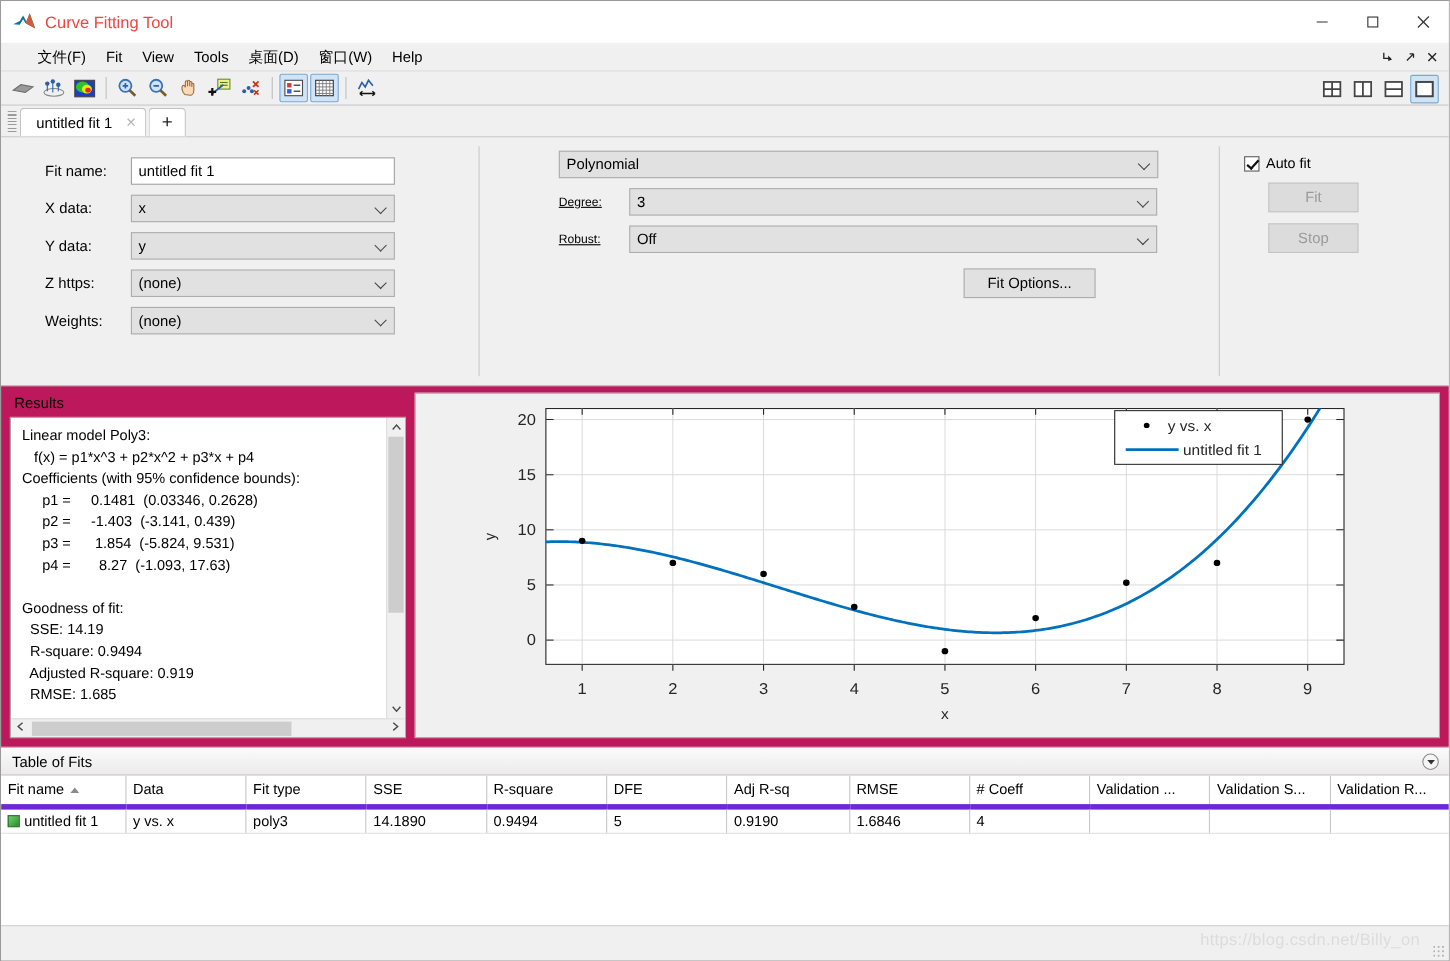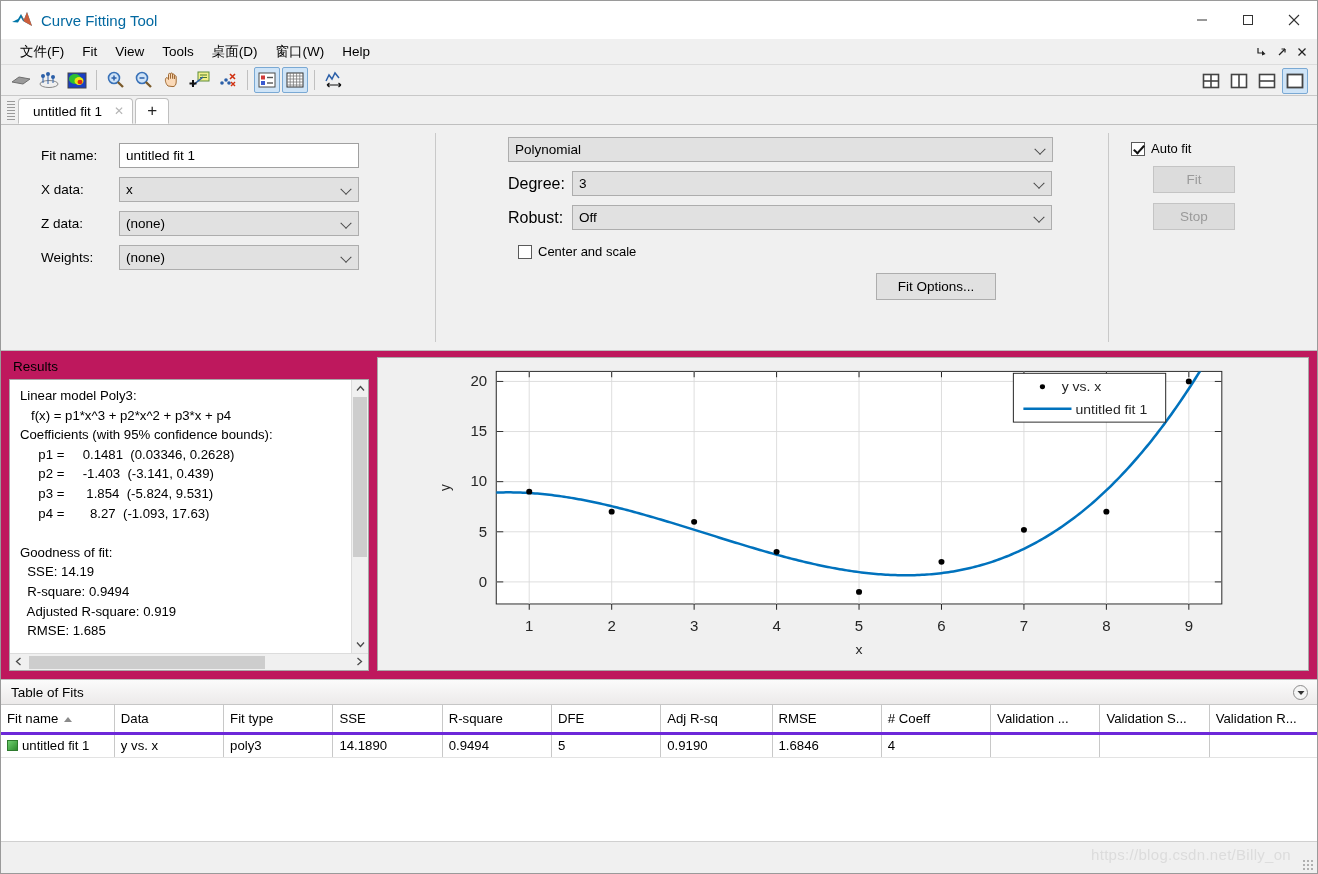--- a/index.html
+++ b/index.html
@@ -23,33 +23,33 @@
 
   
   .titlebar {
     height:38px; flex:0 0 38px;
     background:#ffffff;
     display:flex; align-items:center;
     padding-left:10px;
     position:relative;
   }
   .title-icon { width:22px; height:20px; margin-right:8px; position:relative; flex:0 0 22px;}
-  .title-text { font-size:15px; color:#0369a1; }
+  .title-text { font-size:15px; color:#ef4444; }
   .winbtns { position:absolute; right:0; top:0; height:38px; display:flex; }
   .winbtn {
     width:46px; height:38px; display:flex; align-items:center; justify-content:center;
     color:#333; font-size:14px;
   }
 
   
   .menubar {
     height:25px; flex:0 0 25px;
     background:#f0f0f0;
     display:flex; align-items:center;
-    padding-left:10px;
+    padding-left:24px;
     position:relative;
   }
   .menu-item {
     padding:2px 9px; font-size:13.5px; color:#000; white-space:nowrap;
   }
   .dockbtns { position:absolute; right:6px; top:0; height:25px; display:flex; align-items:center; gap:2px;}
   .dockbtn { width:18px; height:20px; display:flex; align-items:center; justify-content:center; color:#1a1a1a; font-size:12px;}
 
   
   .toolbar {
@@ -114,21 +114,21 @@
     width:240px; height:25px; background:#e1e1e1; border:1px solid #adadad;
     padding:0 6px; font-size:13.5px; display:flex; align-items:center; position:relative;
   }
   .fsel .chev { position:absolute; right:8px; top:50%; }
   .chev {
     width:8px; height:8px; border-right:1.4px solid #4a4a4a; border-bottom:1.4px solid #4a4a4a;
     transform:translateY(-60%) rotate(45deg); display:block;
   }
 
   .mrow { display:flex; align-items:center; margin-bottom:9px; }
-  .mlabel { width:64px; font-size:16px; }
+  .mlabel { width:64px; font-size:11px;text-decoration:underline; }
   .msel {
     height:25px; background:#e1e1e1; border:1px solid #adadad;
     padding:0 6px; font-size:13.5px; display:flex; align-items:center; position:relative;
   }
   .msel.wide { width:545px; }
   .msel.w2 { width:480px; }
 
   .checkrow { display:flex; align-items:center; gap:6px; margin:14px 0 0 10px;}
   .cbox { width:14px;height:14px;background:#fff;border:1px solid #5a5a5a; position:relative; flex:0 0 14px;}
   .cbox.checked:after {
@@ -175,21 +175,21 @@
     height:25px; flex:0 0 25px; background:linear-gradient(to bottom,#fbfbfb,#eceaea);
     display:flex; align-items:center; padding-left:10px; font-size:13.5px; position:relative;
     border-bottom:1px solid #c6c6c6;
   }
   .tof-menu { position:absolute; right:9px; top:5px; width:15px;height:15px;border:1px solid #8c8c8c;border-radius:50%;
      display:flex;align-items:center;justify-content:center;font-size:8px;color:#333;background:#f5f5f5;}
   .tof-body { flex:1; background:#fff; overflow:hidden; }
   table.fits { border-collapse:collapse; width:1318px; table-layout:fixed; }
   table.fits th {
     font-weight:normal; font-size:13.2px; text-align:left; padding:4px 6px;
-    background:#fff; border-right:1px solid #c8c8c8; border-bottom:3px solid #6d28d9;
+    background:#fff; border-right:1px solid #c8c8c8; border-bottom:5px solid #6d28d9;
     height:28px; white-space:nowrap; overflow:hidden;
   }
   table.fits td {
     font-size:13.2px; padding:3px 6px; border-right:1px solid #c8c8c8; border-bottom:1px solid #e3e3e3;
     height:24px; white-space:nowrap; overflow:hidden;
   }
   .sort-asc { display:inline-block; width:0;height:0;border-left:4px solid transparent;border-right:4px solid transparent;
      border-bottom:5px solid #8a8a8a; margin-left:6px; vertical-align:middle;}
   .swatch { display:inline-block; width:11px;height:11px;background:#3fa13f;
      border:1px solid #2d7a2d; margin-right:4px; vertical-align:-1px;
@@ -410,21 +410,28 @@
         <div class="ftext">untitled fit 1</div>
       </div>
       <div class="frow">
         <div class="flabel">X data:</div>
         <div class="fsel">
           <span>x</span>
           <i class="chev"></i>
         </div>
       </div>
       <div class="frow">
-        <div class="flabel">Z data:</div>
+        <div class="flabel">Y data:</div>
+        <div class="fsel">
+          <span>y</span>
+          <i class="chev"></i>
+        </div>
+      </div>
+      <div class="frow">
+        <div class="flabel">Z https:</div>
         <div class="fsel">
           <span>(none)</span>
           <i class="chev"></i>
         </div>
       </div>
       <div class="frow">
         <div class="flabel">Weights:</div>
         <div class="fsel">
           <span>(none)</span>
           <i class="chev"></i>
@@ -447,24 +454,20 @@
           <span>3</span>
           <i class="chev" style="position:absolute;right:8px;top:50%;"></i>
         </div>
       </div>
       <div class="mrow">
         <div class="mlabel">Robust:</div>
         <div class="msel w2">
           <span>Off</span>
           <i class="chev" style="position:absolute;right:8px;top:50%;"></i>
         </div>
-      </div>
-      <div class="checkrow">
-        <span class="cbox"></span>
-        <span>Center and scale</span>
       </div>
       <div style="display:flex;justify-content:flex-start;margin:14px 0 0 352px;padding-left:16px;">
         <div class="btn" style="width:120px;">Fit Options...</div>
       </div>
     </div>
 
     <div class="fe-sep"></div>
 
     <div class="fe-col-right">
       <div class="checkrow" style="margin:2px 0 10px 0;">

